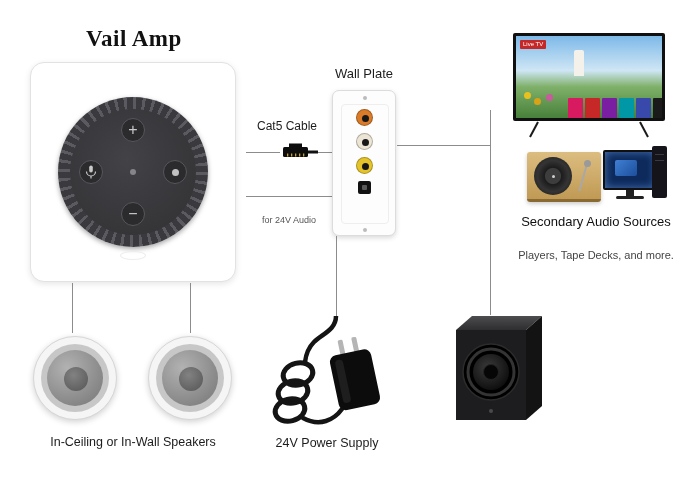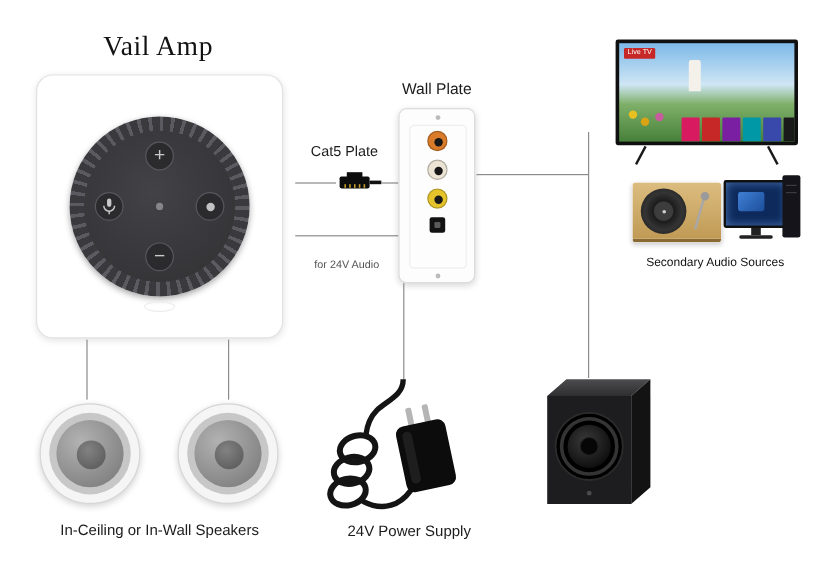--- a/index.html
+++ b/index.html
@@ -1,21 +1,21 @@
 <!DOCTYPE html>
 <html><head>
 <meta charset="utf-8">
 <style>
   * { margin:0; padding:0; box-sizing:border-box; }
   body { background:#fff; font-family:"Liberation Sans", sans-serif; }
   #canvas { position:relative; width:700px; height:484px; background:#ffffff; overflow:hidden; }
   .abs { position:absolute; }
 
   
-  .page-title { left:86px; top:26px; font-family:"Liberation Serif", serif; font-size:23px; font-weight:400; color:#111; letter-spacing:.5px; }
+  .page-title { left:86px; top:26px; font-family:"Liberation Serif", serif; font-size:23px; font-weight:700; color:#111; letter-spacing:.5px; }
 
   
   .amp-plate { left:30px; top:62px; width:206px; height:220px; background:#fff; border:1px solid #e2e2e2; border-radius:14px; box-shadow:0 2px 6px rgba(0,0,0,.10); }
   .echo { left:58px; top:97px; width:150px; height:150px; border-radius:50%;
           background:repeating-conic-gradient(#5a5a60 0deg 2.5deg, #3a3a3e 2.5deg 7.5deg);
           box-shadow:0 2px 5px rgba(0,0,0,.35); }
   .echo-inner { left:70px; top:109px; width:126px; height:126px; border-radius:50%;
           background:radial-gradient(circle at 45% 40%, #424247, #363639 70%, #303033); }
   .echo-btn { width:24px; height:24px; border-radius:50%; background:#2b2b2e; border:1px solid #57575c;
           color:#c9c9c9; font-size:16px; line-height:22px; text-align:center; }
@@ -126,21 +126,21 @@
     <div class="abs sp-cone"></div>
     <div class="abs sp-dome"></div>
   </div>
   <div class="abs speaker" style="left:148px; top:336px;">
     <div class="abs sp-ring"></div>
     <div class="abs sp-cone"></div>
     <div class="abs sp-dome"></div>
   </div>
   <div class="abs cap" style="left:12px; top:435px; width:242px;">In-Ceiling or In-Wall Speakers</div>
 
-  <div class="abs small-label" style="left:247px; top:119px; width:80px;">Cat5 Plate</div>
+  <div class="abs small-label" style="left:247px; top:119px; width:80px;">Cat5 Cable</div>
   <div class="abs cline" style="left:246px; top:152px; width:34px; height:1px;"></div>
   <svg class="abs rj45" width="38" height="18" viewBox="0 0 38 18">
     <rect x="28" y="7.5" width="10" height="3" fill="#111"></rect>
     <rect x="9" y="0.5" width="13" height="5" fill="#0d0d0d"></rect>
     <rect x="3" y="4" width="25" height="10" rx="1.5" fill="#0d0d0d"></rect>
     <g fill="#c9a227">
       <rect x="7" y="10.5" width="1.3" height="3"></rect>
         <rect x="11" y="10.5" width="1.3" height="3"></rect>
       <rect x="15" y="10.5" width="1.3" height="3"></rect>
         <rect x="19" y="10.5" width="1.3" height="3"></rect>
@@ -207,21 +207,22 @@
   <div class="abs monitor">
     <div class="abs mon-light"></div>
   </div>
   <div class="abs mon-neck"></div>
   <div class="abs mon-base"></div>
   <div class="abs tower">
     <div class="abs tower-line" style="top:8px;"></div>
     <div class="abs tower-line" style="top:14px;"></div>
   </div>
 
-  <div class="abs cap" style="left:505px; top:214px; width:182px; font-size:10px; color:#111;">Secondary Audio Sources</div>
+  <div class="abs cap" style="left:505px; top:214px; width:182px; font-size:13px; color:#111;">Secondary Audio Sources</div>
+  <div class="abs cap" style="left:500px; top:249px; width:192px; font-size:11px; color:#444;">Players, Tape Decks, and more.</div>
 
   <svg class="abs sub-svg" width="92" height="114" viewBox="0 0 92 114">
     <defs>
       <linearGradient id="subTop" x1="0" y1="0" x2="0" y2="1">
         <stop offset="0" stop-color="#4d4d4f"></stop>
           <stop offset="1" stop-color="#2e2e30"></stop>
       </linearGradient>
       <radialGradient id="cone" cx="42%" cy="38%" r="70%">
         <stop offset="0" stop-color="#3a3a3a"></stop>
           <stop offset="1" stop-color="#0a0a0a"></stop>
@@ -245,15 +246,15 @@
       <ellipse cx="28" cy="94" rx="15" ry="11" transform="rotate(-14 28 94)"></ellipse>
     </g>
     <path d="M41,102 C58,111 72,104 80,93" fill="none" stroke="#141414" stroke-width="4.5" stroke-linecap="round"></path>
     <g transform="rotate(-12 92 64)">
       <rect x="84" y="22" width="5" height="17" rx="1.5" fill="#b5b5b5"></rect>
       <rect x="98" y="22" width="5" height="17" rx="1.5" fill="#b5b5b5"></rect>
       <rect x="72" y="36" width="42" height="56" rx="7" fill="#0c0c0c"></rect>
       <rect x="77" y="41" width="8" height="44" rx="4" fill="#1e1e1e"></rect>
     </g>
   </svg>
-  <div class="abs cap" style="left:276px; top:436px; width:130px;">24V Power Supply</div>
+  <div class="abs cap" style="left:262px; top:436px; width:130px;">24V Power Supply</div>
 
 </div>
 
 </body></html>

